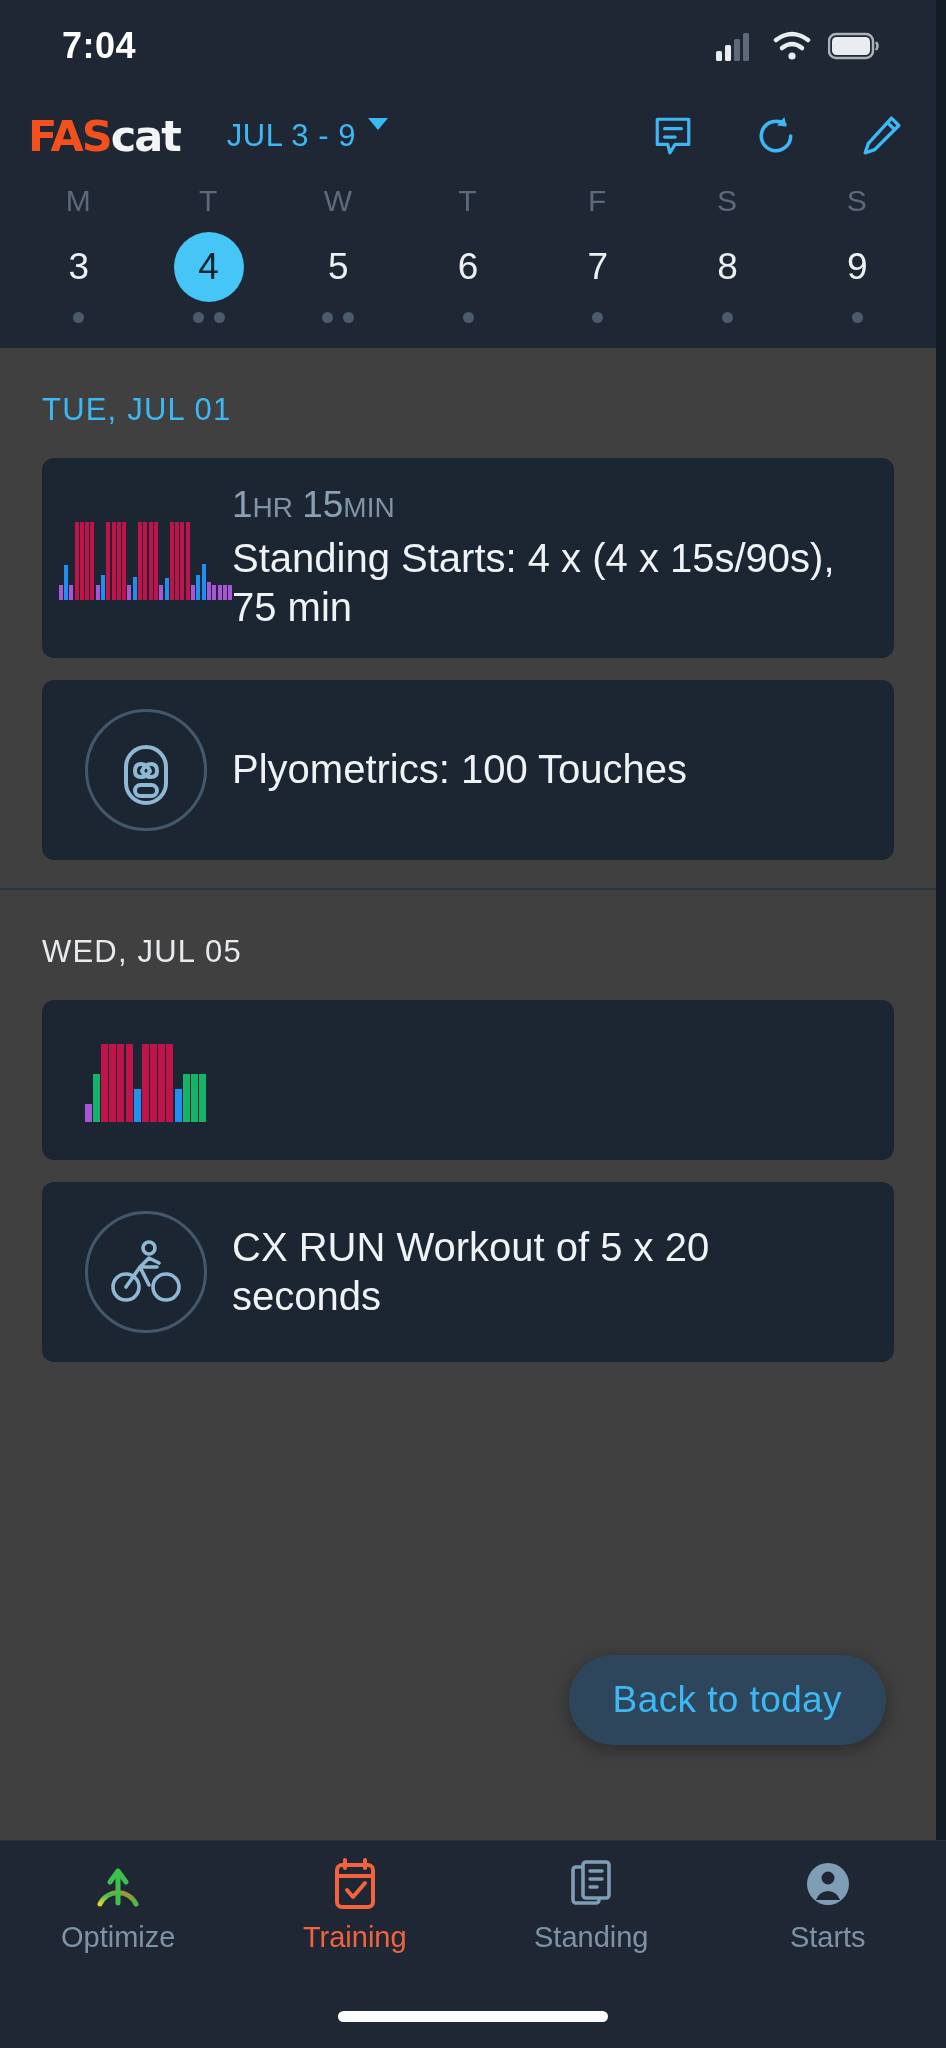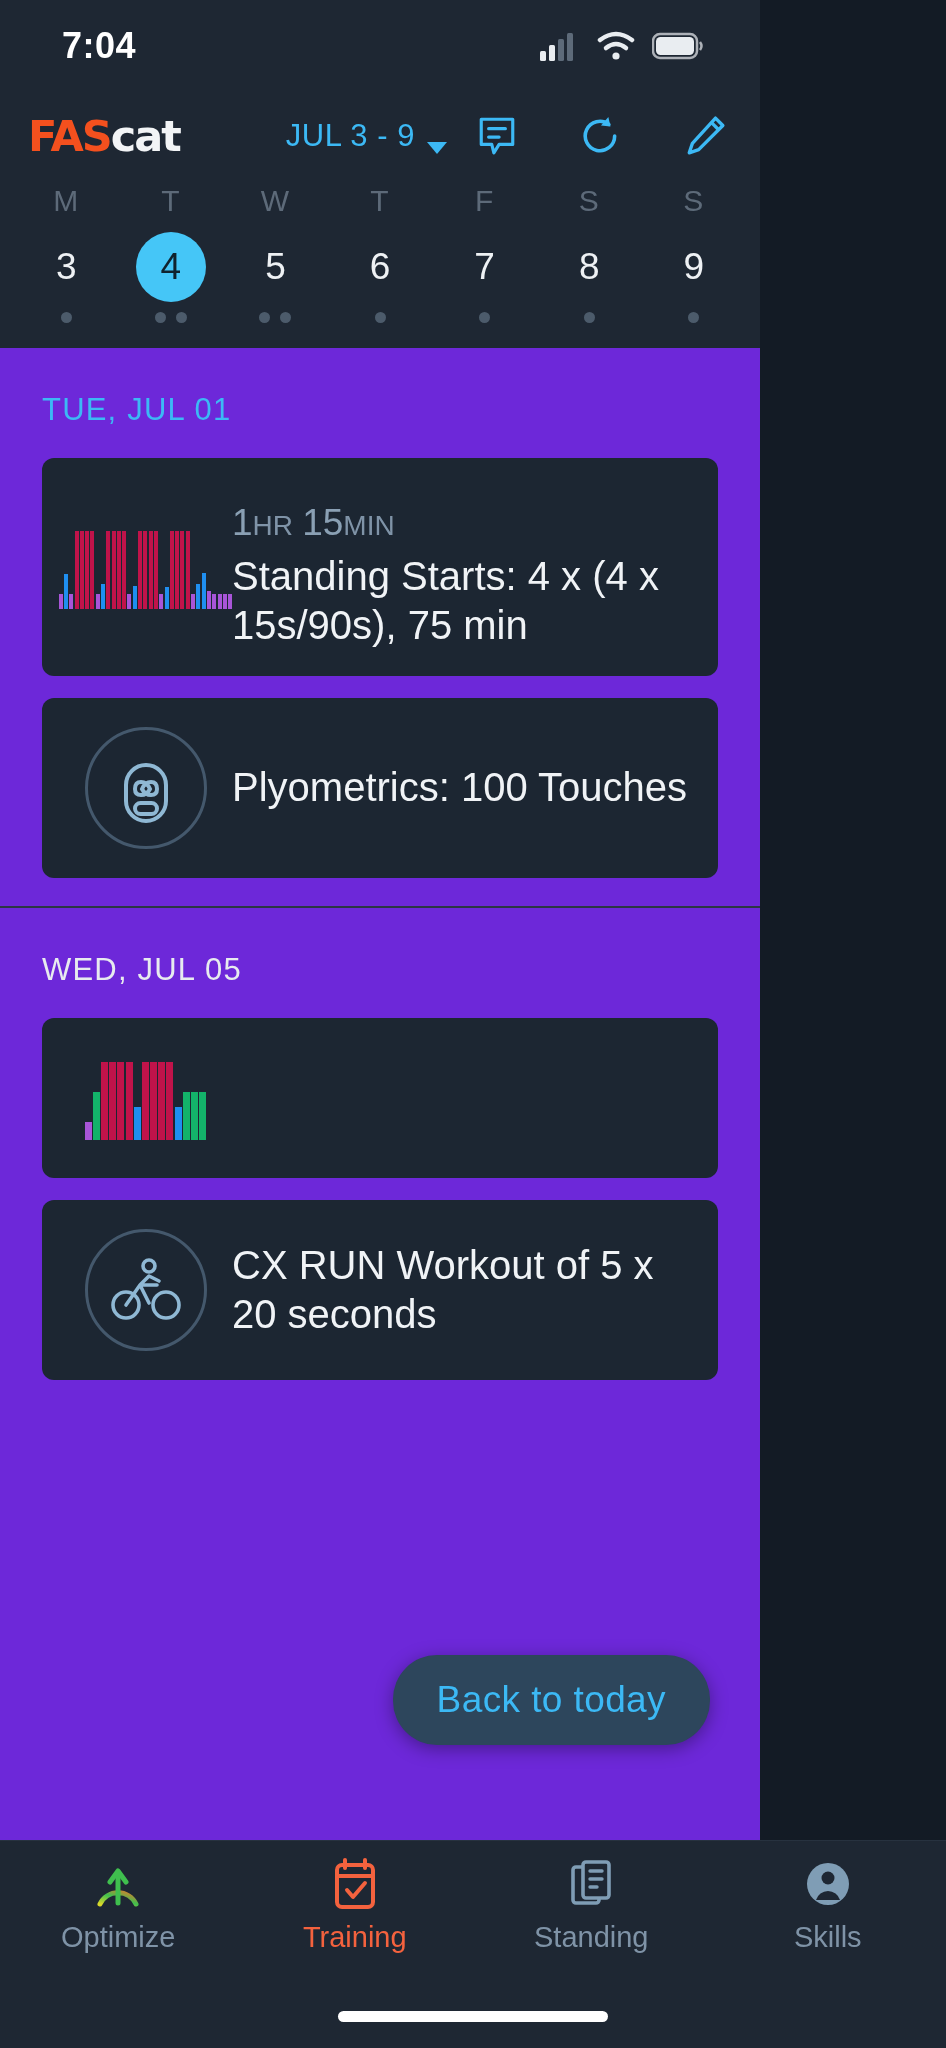--- a/index.html
+++ b/index.html
@@ -2,21 +2,21 @@
 <html><head>
 <meta charset="utf-8">
 <style>
   * { margin:0; padding:0; box-sizing:border-box; }
   html, body {
     width:946px; height:2048px;
     background:#131b25;
     font-family:"Liberation Sans", sans-serif;
     overflow:hidden;
   }
-  #app { position:relative; width:760px; height:2048px; background:#6d28d9; }
+  #app { position:relative; width:936px; height:2048px; background:#404040; }
 
   
   .statusbar {
     height:92px; background:#1e2733;
     display:flex; align-items:center; justify-content:space-between;
     padding:0 56px 0 62px;
   }
   .status-time { color:#ffffff; font-size:36px; font-weight:600; letter-spacing:0.5px; }
   .status-right { display:flex; align-items:center; gap:16px; }
 
@@ -25,22 +25,22 @@
   .header-row {
     height:88px; display:flex; align-items:center;
     padding:0 34px 0 28px;
   }
   .logo { font-size:43px; font-weight:800; letter-spacing:-2px; line-height:1;
           font-family:"DejaVu Sans", sans-serif; }
   .logo .fas { color:#f4501e;text-align:right; }
   .logo .cat { color:#f2f4f6; }
 
   .week-selector {
-    display:flex; align-items:flex-end; gap:12px;
-    margin-left:106px; cursor:pointer;
+    display:flex; align-items:flex-start; gap:12px;
+    margin-left:47px; cursor:pointer;
   }
   .week-label { color:#3cb9f5; font-size:31px; font-weight:500; letter-spacing:0.5px; }
   .chev { width:0;height:0; border-left:10px solid transparent; border-right:10px solid transparent;
           border-top:12px solid #3cb9f5; }
 
   .header-icons { margin-left:auto; display:flex; align-items:center; gap:62px; }
   .hicon { width:42px; height:42px; display:block; }
 
   
   .daynames, .daynums, .daydots {
@@ -75,21 +75,21 @@
   .card {
     margin:0 42px 22px 42px;
     background:#1c2632;
     border-radius:12px;
     display:flex; align-items:center;
     padding:26px 28px;
     min-height:160px;
   }
   .card-ico { width:152px; flex:0 0 152px; display:flex; align-items:center; justify-content:center; }
   .card-body { flex:1; padding-left:10px; }
-  .dur { color:#7f93a7; font-size:33px; margin-bottom:8px; font-weight:400;margin-top:18px; }
+  .dur { color:#7f93a7; font-size:33px; margin-bottom:8px; font-weight:400; }
   .dur .num { color:#8aa0b4; font-size:37px; }
   .dur .unit { font-size:28px; }
   .title { color:#f0f3f6; font-size:40px; line-height:1.22; font-weight:400; }
 
   .divider { height:2px; background:#2b3644; margin:28px 0 0 0; }
 
   
   .wchart { display:flex; align-items:flex-end; height:84px; }
   .wchart span { display:block; }
 
@@ -402,18 +402,18 @@
         <line x1="26" y1="30" x2="33" y2="30" stroke="#7f9db5" stroke-width="3.4" stroke-linecap="round"></line>
       </svg>
       <span class="tlabel">Standing</span>
     </div>
     <div class="tab">
       <svg width="54" height="54" viewBox="0 0 54 54">
         <circle cx="27" cy="27" r="21" fill="#7f9db5"></circle>
         <circle cx="27" cy="21" r="6.5" fill="#1e2733"></circle>
         <path d="M15 43 a12.5 12.5 0 0 1 24 0 z" fill="#1e2733"></path>
       </svg>
-      <span class="tlabel">Skills</span>
+      <span class="tlabel">Starts</span>
     </div>
     <div class="home-indicator"></div>
   </div>
 
 </div>
 
 </body></html>

